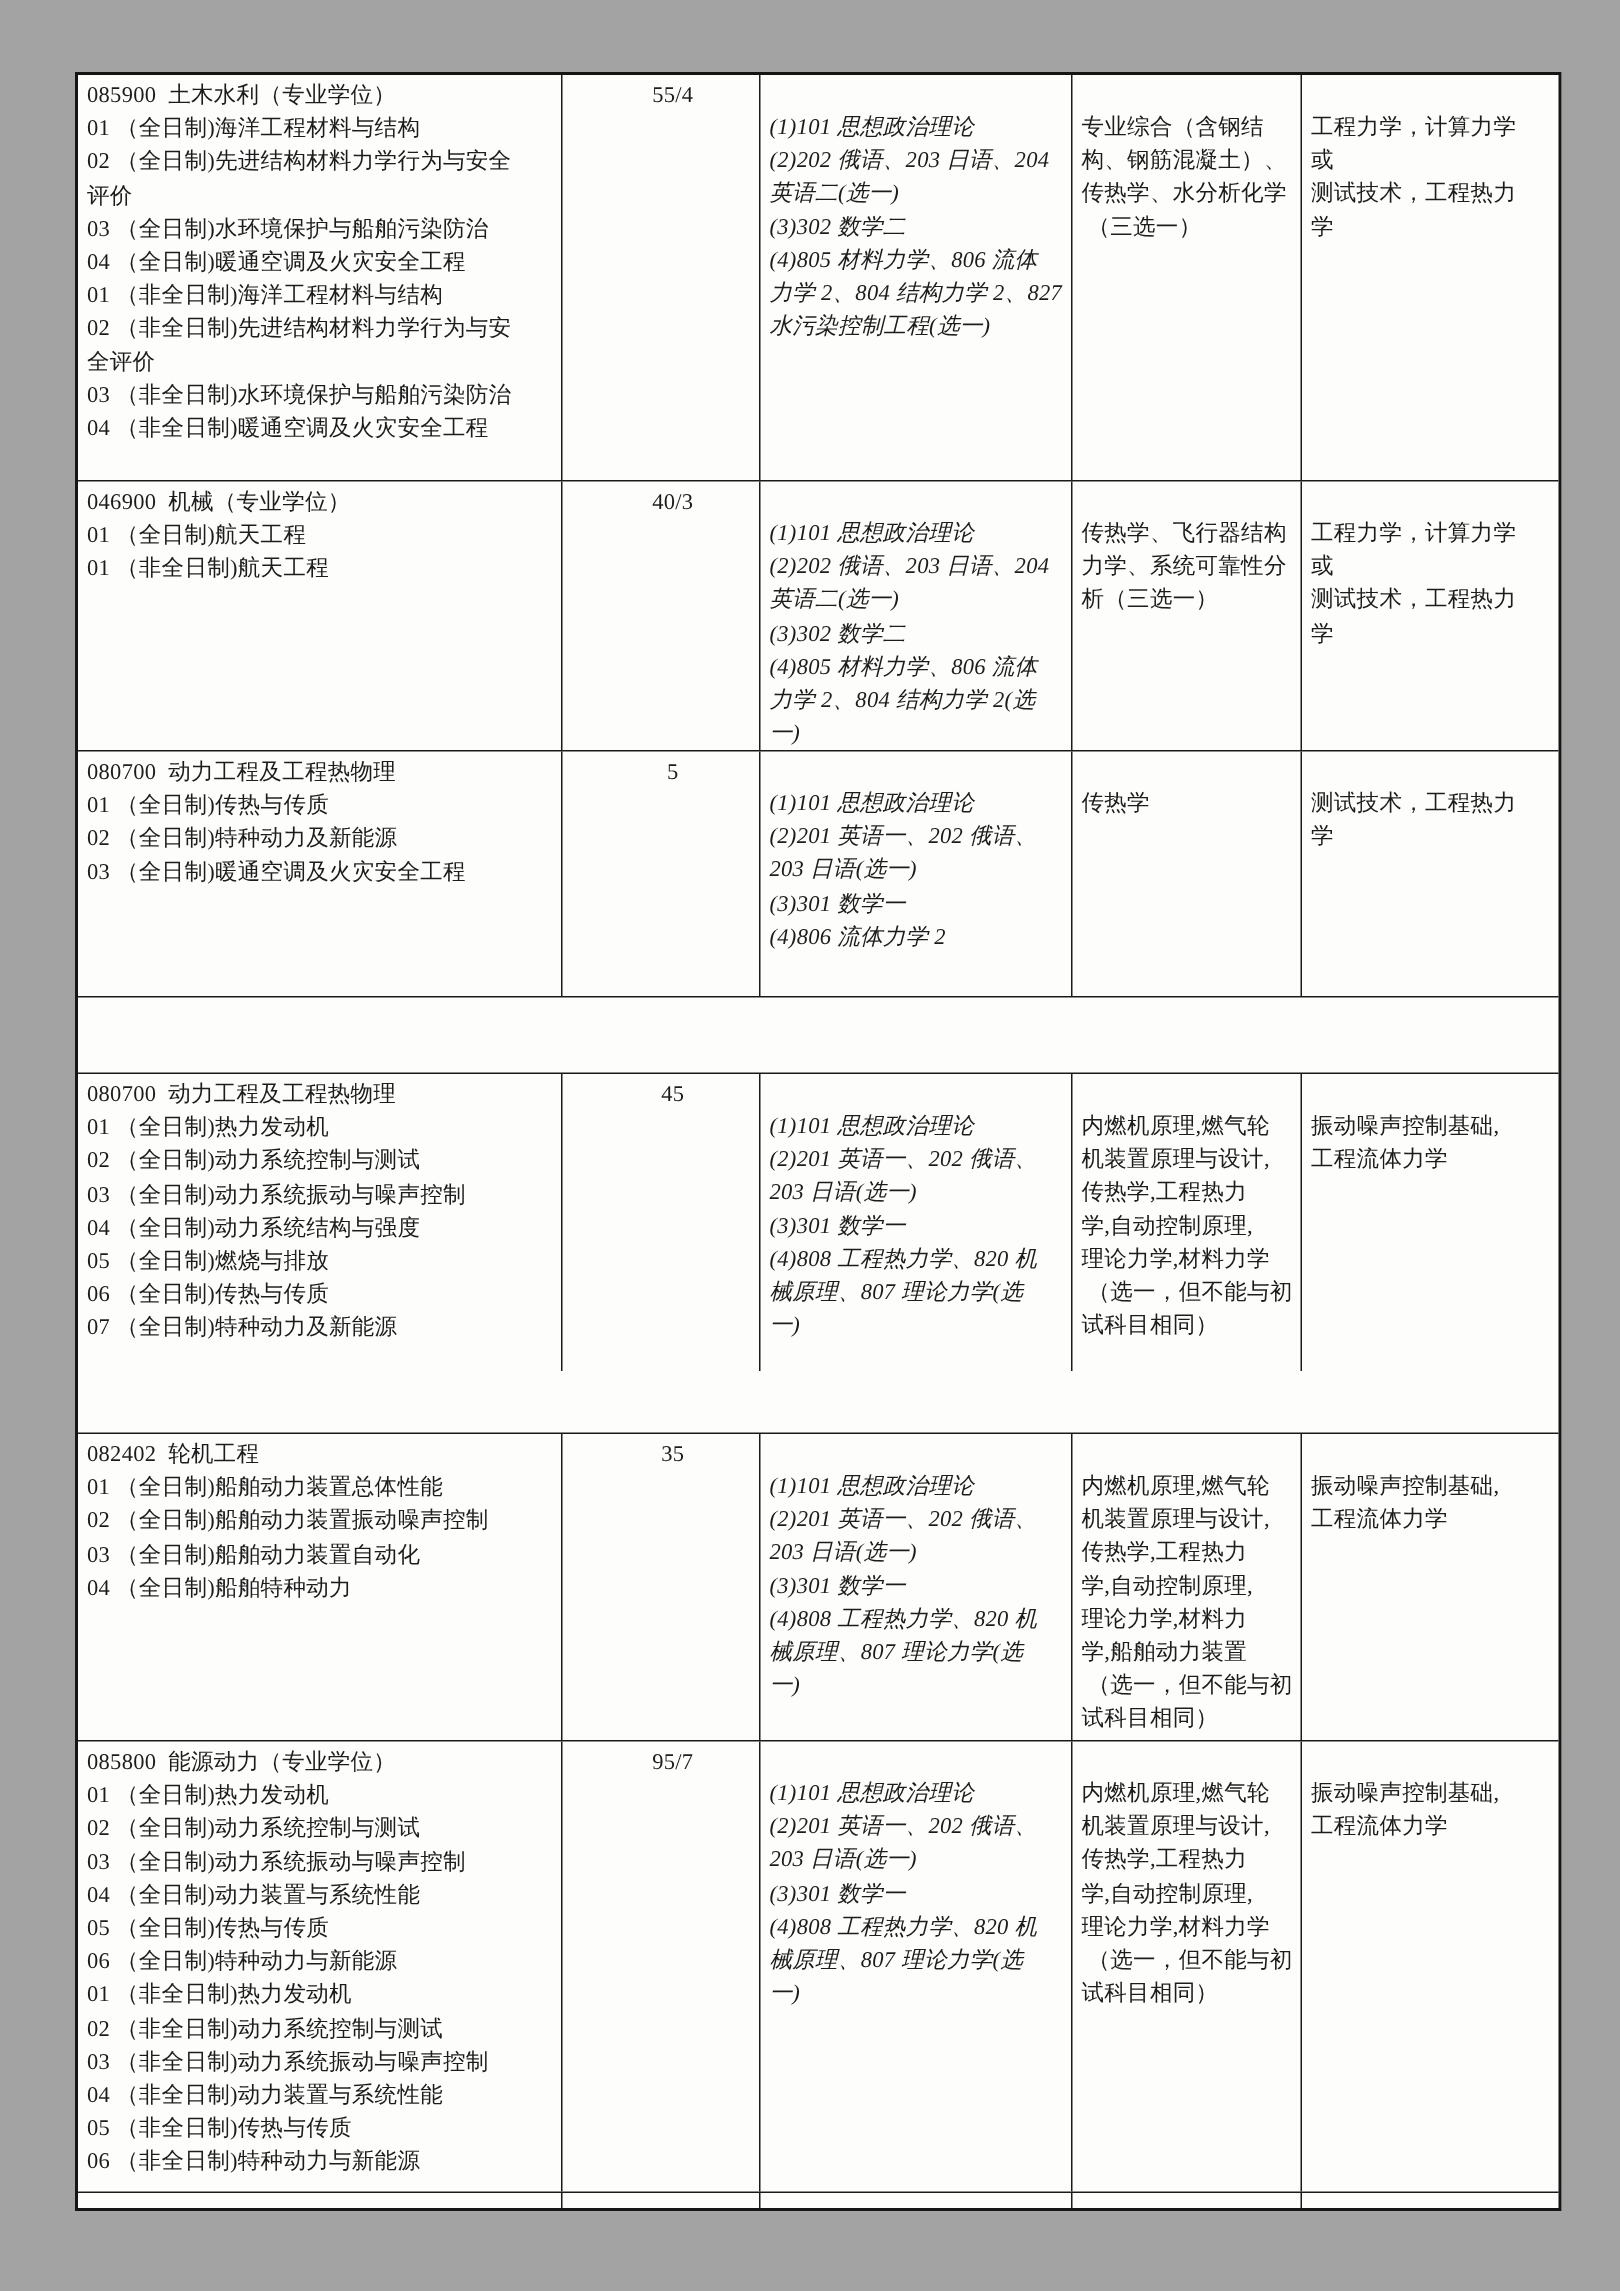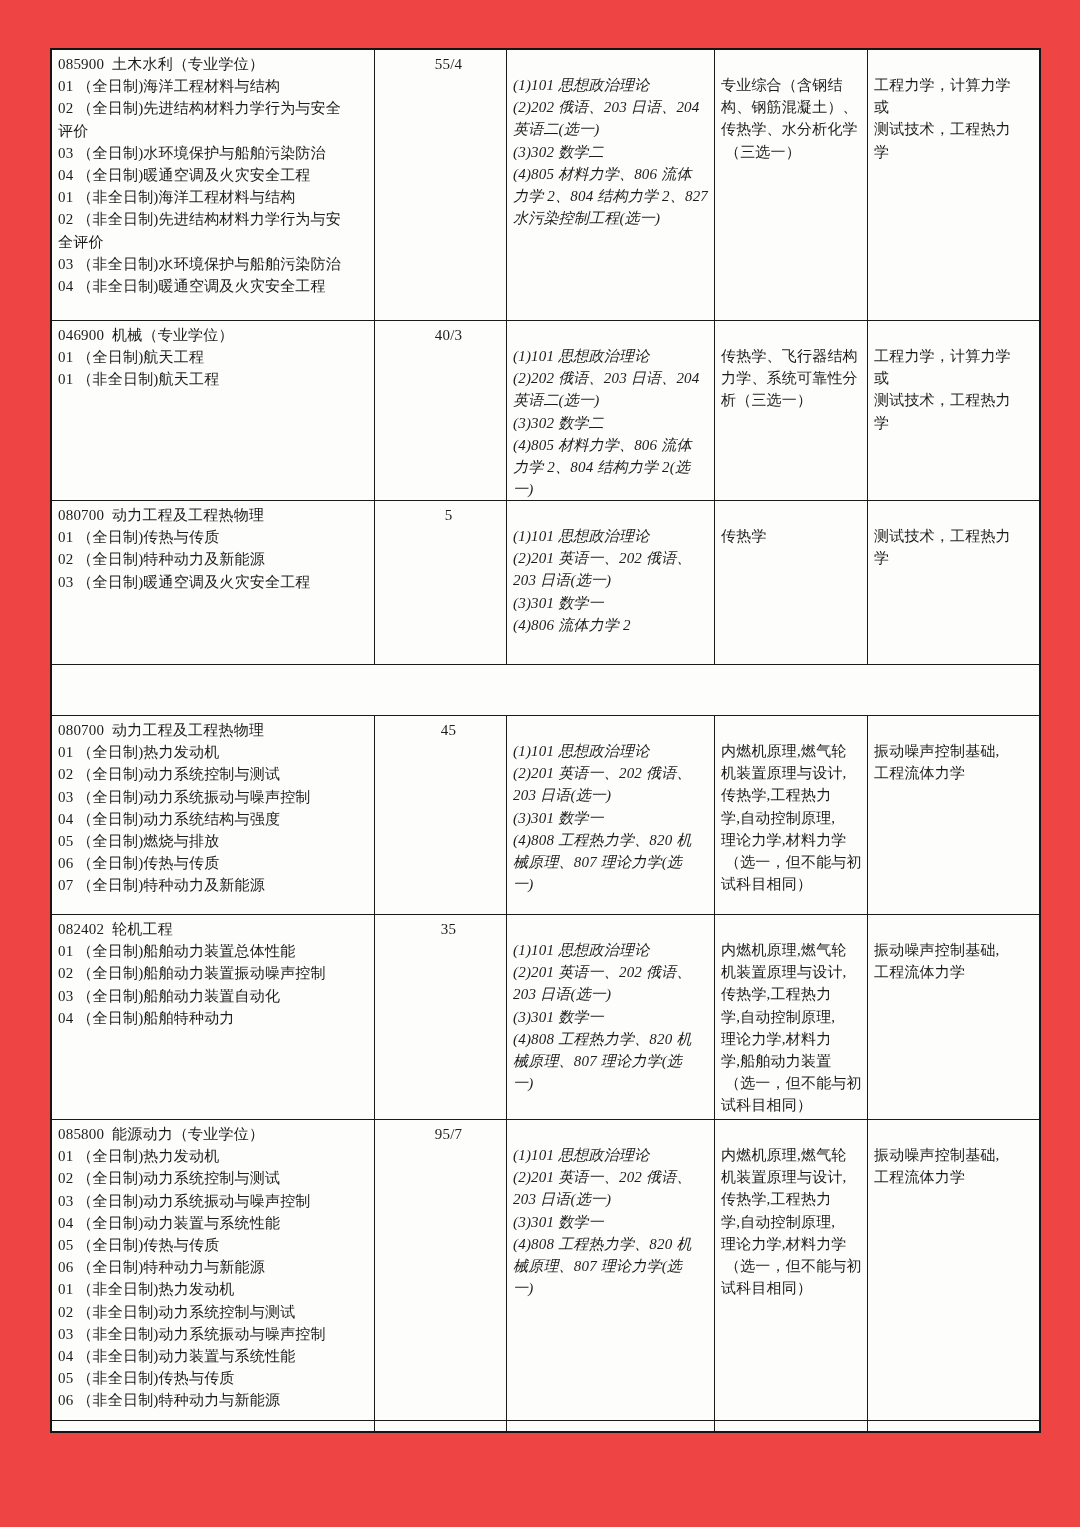--- a/index.html
+++ b/index.html
@@ -3,21 +3,21 @@
 <meta charset="utf-8">
 <style>
   html,body{margin:0;padding:0;}
   body{
     width:1080px;height:1527px;
     background:#fbfbfa;
     font-family:"Liberation Serif","DejaVu Serif",serif;
     color:#1c1c1c;
     position:relative;
   }
-  .sheet{position:absolute;left:0;top:0;width:1080px;height:1527px;background:#ef4444;}
+  .sheet{position:absolute;left:0;top:0;width:1080px;height:1527px;background:#a3a3a3;}
   .grid-table{
     position:absolute;left:50px;top:48px;width:987px;
     border:2px solid #151515;
     background:#fdfdfc;
   }
   .tr{display:flex;width:100%;box-sizing:border-box;}
   .tr + .tr{border-top:1.4px solid #1a1a1a;}
   .td{
     box-sizing:border-box;
     overflow:hidden;
@@ -32,21 +32,21 @@
   .c2{width:132px;text-align:center;padding-left:18px;padding-right:2px;}
   .c3{width:208px;padding-right:4px;font-style:italic;}
   .c4{width:153px;}
   .c5{width:172px;padding-right:24px;}
   .pt{padding-top:24px;}
   .r1{height:270px;}
   .r2{height:180px;}
   .r3{height:164px;}
   .rsec{height:51px;}
   .r4{height:199px;}
-  .r5{height:205px;}
+  .r5{height:205px;margin-top:41px;}
   .r6{height:301px;}
   .rempty{height:11px;}
   .rempty .td{padding:0;}
   .section-cell{
     width:987px;
     box-sizing:border-box;
     padding:2px 6px 0 6px;
     font-size:15px;
     line-height:23px;
     overflow:hidden;

